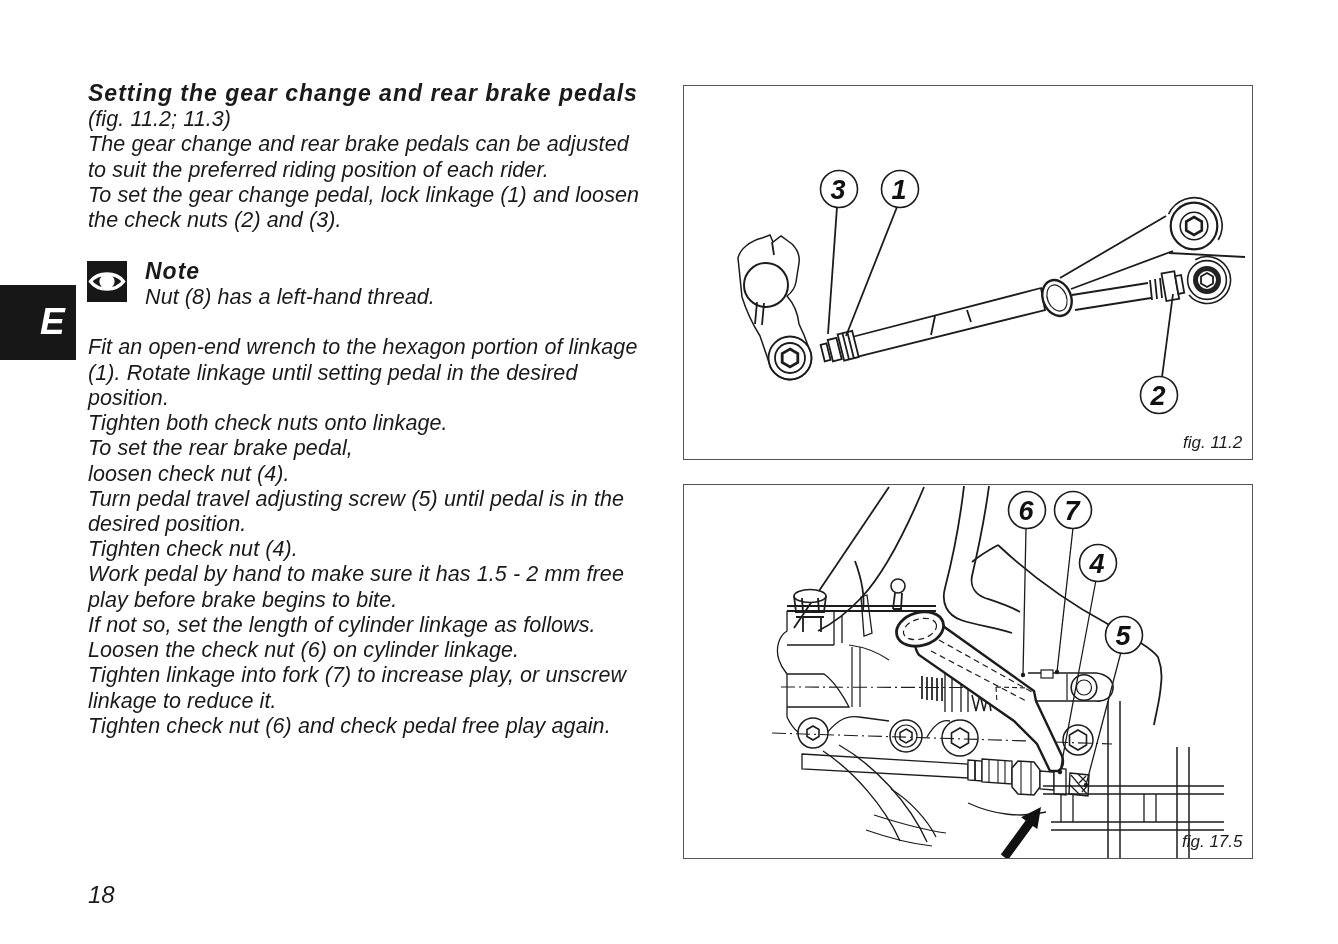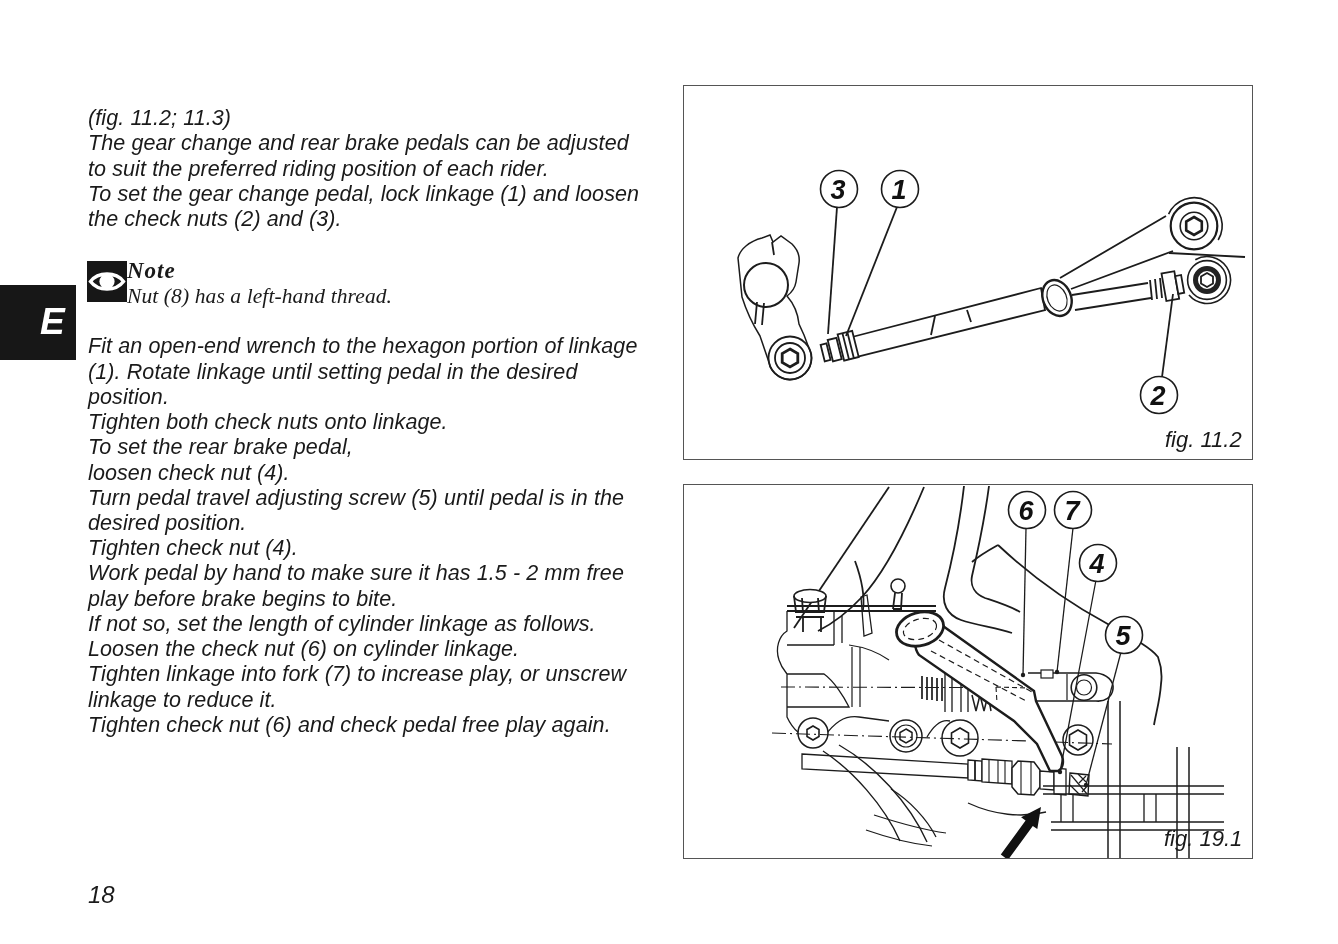--- a/index.html
+++ b/index.html
@@ -5,43 +5,43 @@
 html,body{margin:0;padding:0;}
 body{width:1338px;height:944px;position:relative;background:#ffffff;overflow:hidden;
      font-family:"Liberation Sans",sans-serif;color:#1a1a1a;-webkit-font-smoothing:antialiased;}
 #etab{position:absolute;left:0;top:285px;width:76px;height:75px;background:#171717;}
 #etab span{position:absolute;will-change:transform;right:11px;top:50%;transform:translateY(-54%);
   color:#fff;font-style:italic;font-weight:bold;font-size:37px;line-height:1;}
 #eye{position:absolute;left:87px;top:261px;}
 #txt{position:absolute;will-change:transform;left:88px;top:80.5px;font-size:21.5px;font-style:italic;
      line-height:25.24px;white-space:nowrap;letter-spacing:0.1px;}
 #txt .h{font-weight:bold;font-size:23px;letter-spacing:1.0px;}
-.ind{display:inline-block;margin-left:39px;font-family:Liberation Serif, serif;}
+.ind{display:inline-block;margin-left:57px;}
 #pagenum{position:absolute;will-change:transform;left:88px;top:881px;font-size:24px;font-style:italic;text-align:right;}
 .fig{position:absolute;left:683px;width:568px;height:373px;border:1px solid #555;}
 #fig1{top:85px;}
 #fig2{top:484px;}
-.figcap{position:absolute;will-change:transform;right:10px;bottom:6px;font-size:22px;font-style:italic;}
+.figcap{position:absolute;will-change:transform;right:10px;bottom:6px;font-size:17px;font-style:italic;}
 svg{position:absolute;left:0;top:0;}
 svg text{font-family:"Liberation Sans",sans-serif;}
 </style>
 </head>
 <body>
 <div id="etab">
     <span>E</span>
   </div>
 <div id="eye">
 <svg width="40" height="41" viewBox="0 0 40 41">
 <rect x="0" y="0" width="40" height="41" fill="#171717"></rect>
 <path d="M3.5,20.5 C11,10.5 29,10.5 36.5,20.5 C29,30.5 11,30.5 3.5,20.5 Z" fill="none" stroke="#ffffff" stroke-width="3.4"></path>
 <circle cx="20" cy="20.5" r="7.6" fill="#ffffff"></circle>
 </svg>
 </div>
 <div id="txt">
-<br>
+<span class="h">Setting the gear change and rear brake pedals</span><br>
 (fig. 11.2; 11.3)<br>
 The gear change and rear brake pedals can be adjusted<br>
 to suit the preferred riding position of each rider.<br>
 To set the gear change pedal, lock linkage (1) and loosen<br>
 the check nuts (2) and (3).<br>
 <br>
 <span class="ind h">Note</span><br>
 <span class="ind">Nut (8) has a left-hand thread.</span><br>
 <br>
 Fit an open-end wrench to the hexagon portion of linkage<br>
@@ -240,15 +240,15 @@
 <circle cx="414" cy="78" r="18.5" fill="#fff"></circle>
 <circle cx="440" cy="150" r="18.5" fill="#fff"></circle>
 </g>
 <g fill="#111" stroke="none" font-weight="bold" font-style="italic" font-size="27px" text-anchor="middle">
 <text x="342" y="35">6</text>
 <text x="388" y="35">7</text>
 <text x="413" y="88">4</text>
 <text x="439" y="160">5</text>
 </g>
 </svg>
-<div class="figcap">fig. 19.1</div>
+<div class="figcap">fig. 17.5</div>
 </div>
 <div id="pagenum">18</div>
 
 </body></html>

